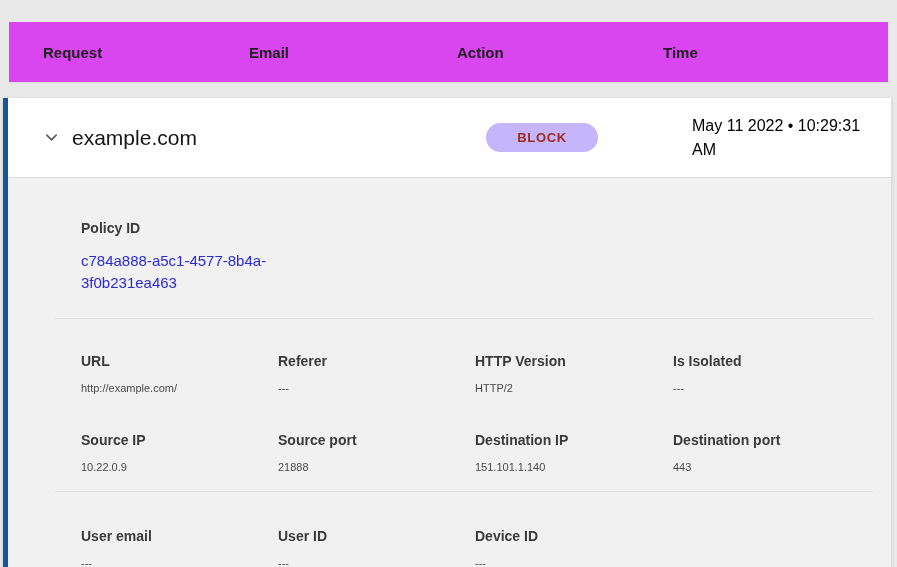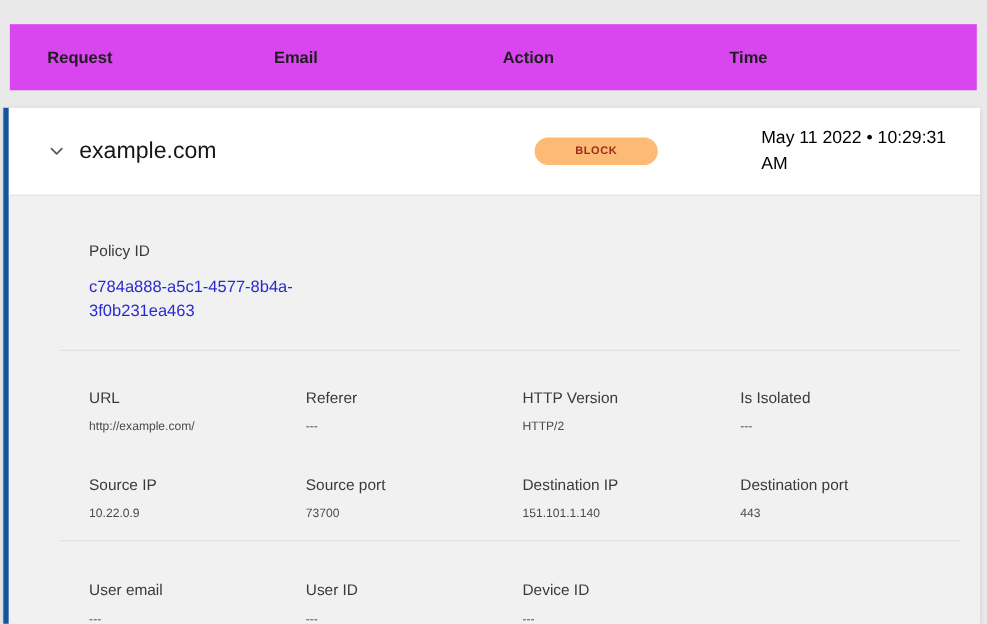--- a/index.html
+++ b/index.html
@@ -53,23 +53,23 @@
     width: 18px;
     height: 18px;
     display: flex;
     align-items: center;
     justify-content: center;
     color: #5a5a5a;
   }
   .request-value { font-size: 21px; color: #161616; }
   .badge {
     display: inline-block;
-    background: #fdba74;
+    background: #c4b5fd;
     color: #9e2a1f;
-    font-size: 10px;
+    font-size: 13px;
     font-weight: 700;
     letter-spacing: 0.05em;
     border-radius: 15px;
     padding: 7px 0;
     width: 112px;
     text-align: center;
   }
   .time-cell {
     font-size: 16px;
     color: #000000;
@@ -77,21 +77,21 @@
     width: 192px;
   }
 
   
   .panel {
     background: #f1f1f1;
     padding: 42px 18px 60px 73px;
   }
   .field-label {
     font-size: 14px;
-    font-weight: 400;
+    font-weight: 700;
     color: #3a3a3a;
   }
   .field-value {
     font-size: 11px;
     color: #4a4a4a;
     margin-top: 13px;
   }
   .policy-link {
     display: block;
     margin-top: 14px;
@@ -173,21 +173,21 @@
         </div>
       </div>
 
       <div class="group g2">
         <div>
           <div class="field-label">Source IP</div>
           <div class="field-value">10.22.0.9</div>
         </div>
         <div>
           <div class="field-label">Source port</div>
-          <div class="field-value">73700</div>
+          <div class="field-value">21888</div>
         </div>
         <div>
           <div class="field-label">Destination IP</div>
           <div class="field-value">151.101.1.140</div>
         </div>
         <div>
           <div class="field-label">Destination port</div>
           <div class="field-value">443</div>
         </div>
       </div>

